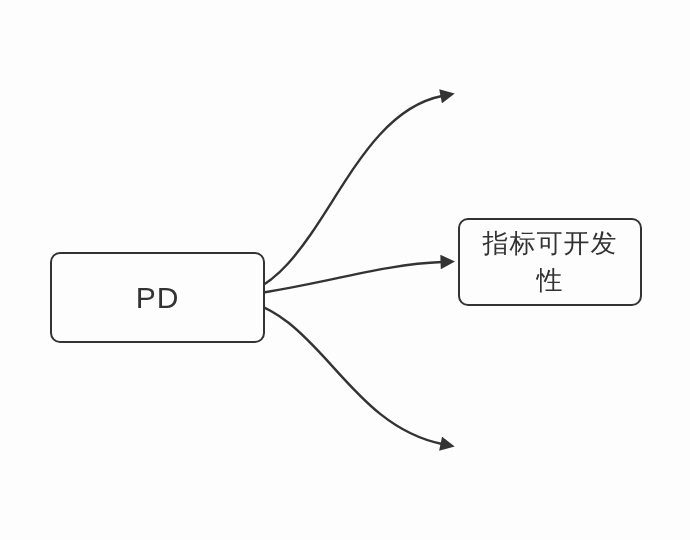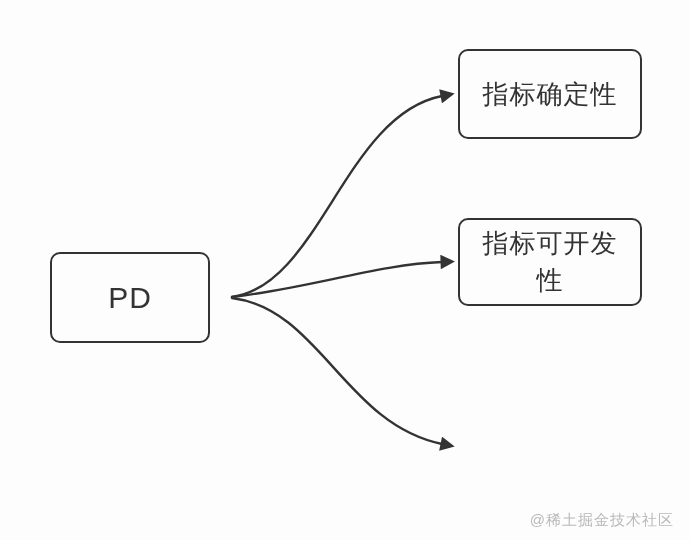--- a/index.html
+++ b/index.html
@@ -28,21 +28,21 @@
     border-radius: 10px;
     background: #fdfdfd;
     display: flex;
     align-items: center;
     justify-content: center;
     text-align: center;
     color: #333333;
   }
   .node-root {
     left: 50px; top: 252px;
-    width: 160px; height: 91px;
+    width: 215px; height: 91px;
     font-size: 30px;
     letter-spacing: 1px;
   }
   .node-child {
     left: 458px;
     width: 184px;
     font-size: 26px;
     line-height: 1.42;
     letter-spacing: 1px;
     padding: 4px 14px;
@@ -73,24 +73,20 @@
     </defs>
     <path d="M 232 297 C 320 285, 345 115, 442 96" fill="none" stroke="#333333" stroke-width="2.4" stroke-linecap="round" marker-end="url(#arrowhead)"></path>
     <path d="M 232 297 C 310 288, 380 264, 442 262" fill="none" stroke="#333333" stroke-width="2.4" stroke-linecap="round" marker-end="url(#arrowhead)"></path>
     <path d="M 232 298 C 320 309, 345 424, 442 444" fill="none" stroke="#333333" stroke-width="2.4" stroke-linecap="round" marker-end="url(#arrowhead)"></path>
   </svg>
 
   <div class="node node-root">
     <span class="label">PD</span>
   </div>
 
-  <div class="node node-child node-top">
-    <span class="label">指标确定性</span>
-  </div>
 
   <div class="node node-child node-middle">
     <span class="label">指标可开发性</span>
   </div>
 
 
-  <div class="watermark">@稀土掘金技术社区</div>
 
 </div>
 
 </body></html>

